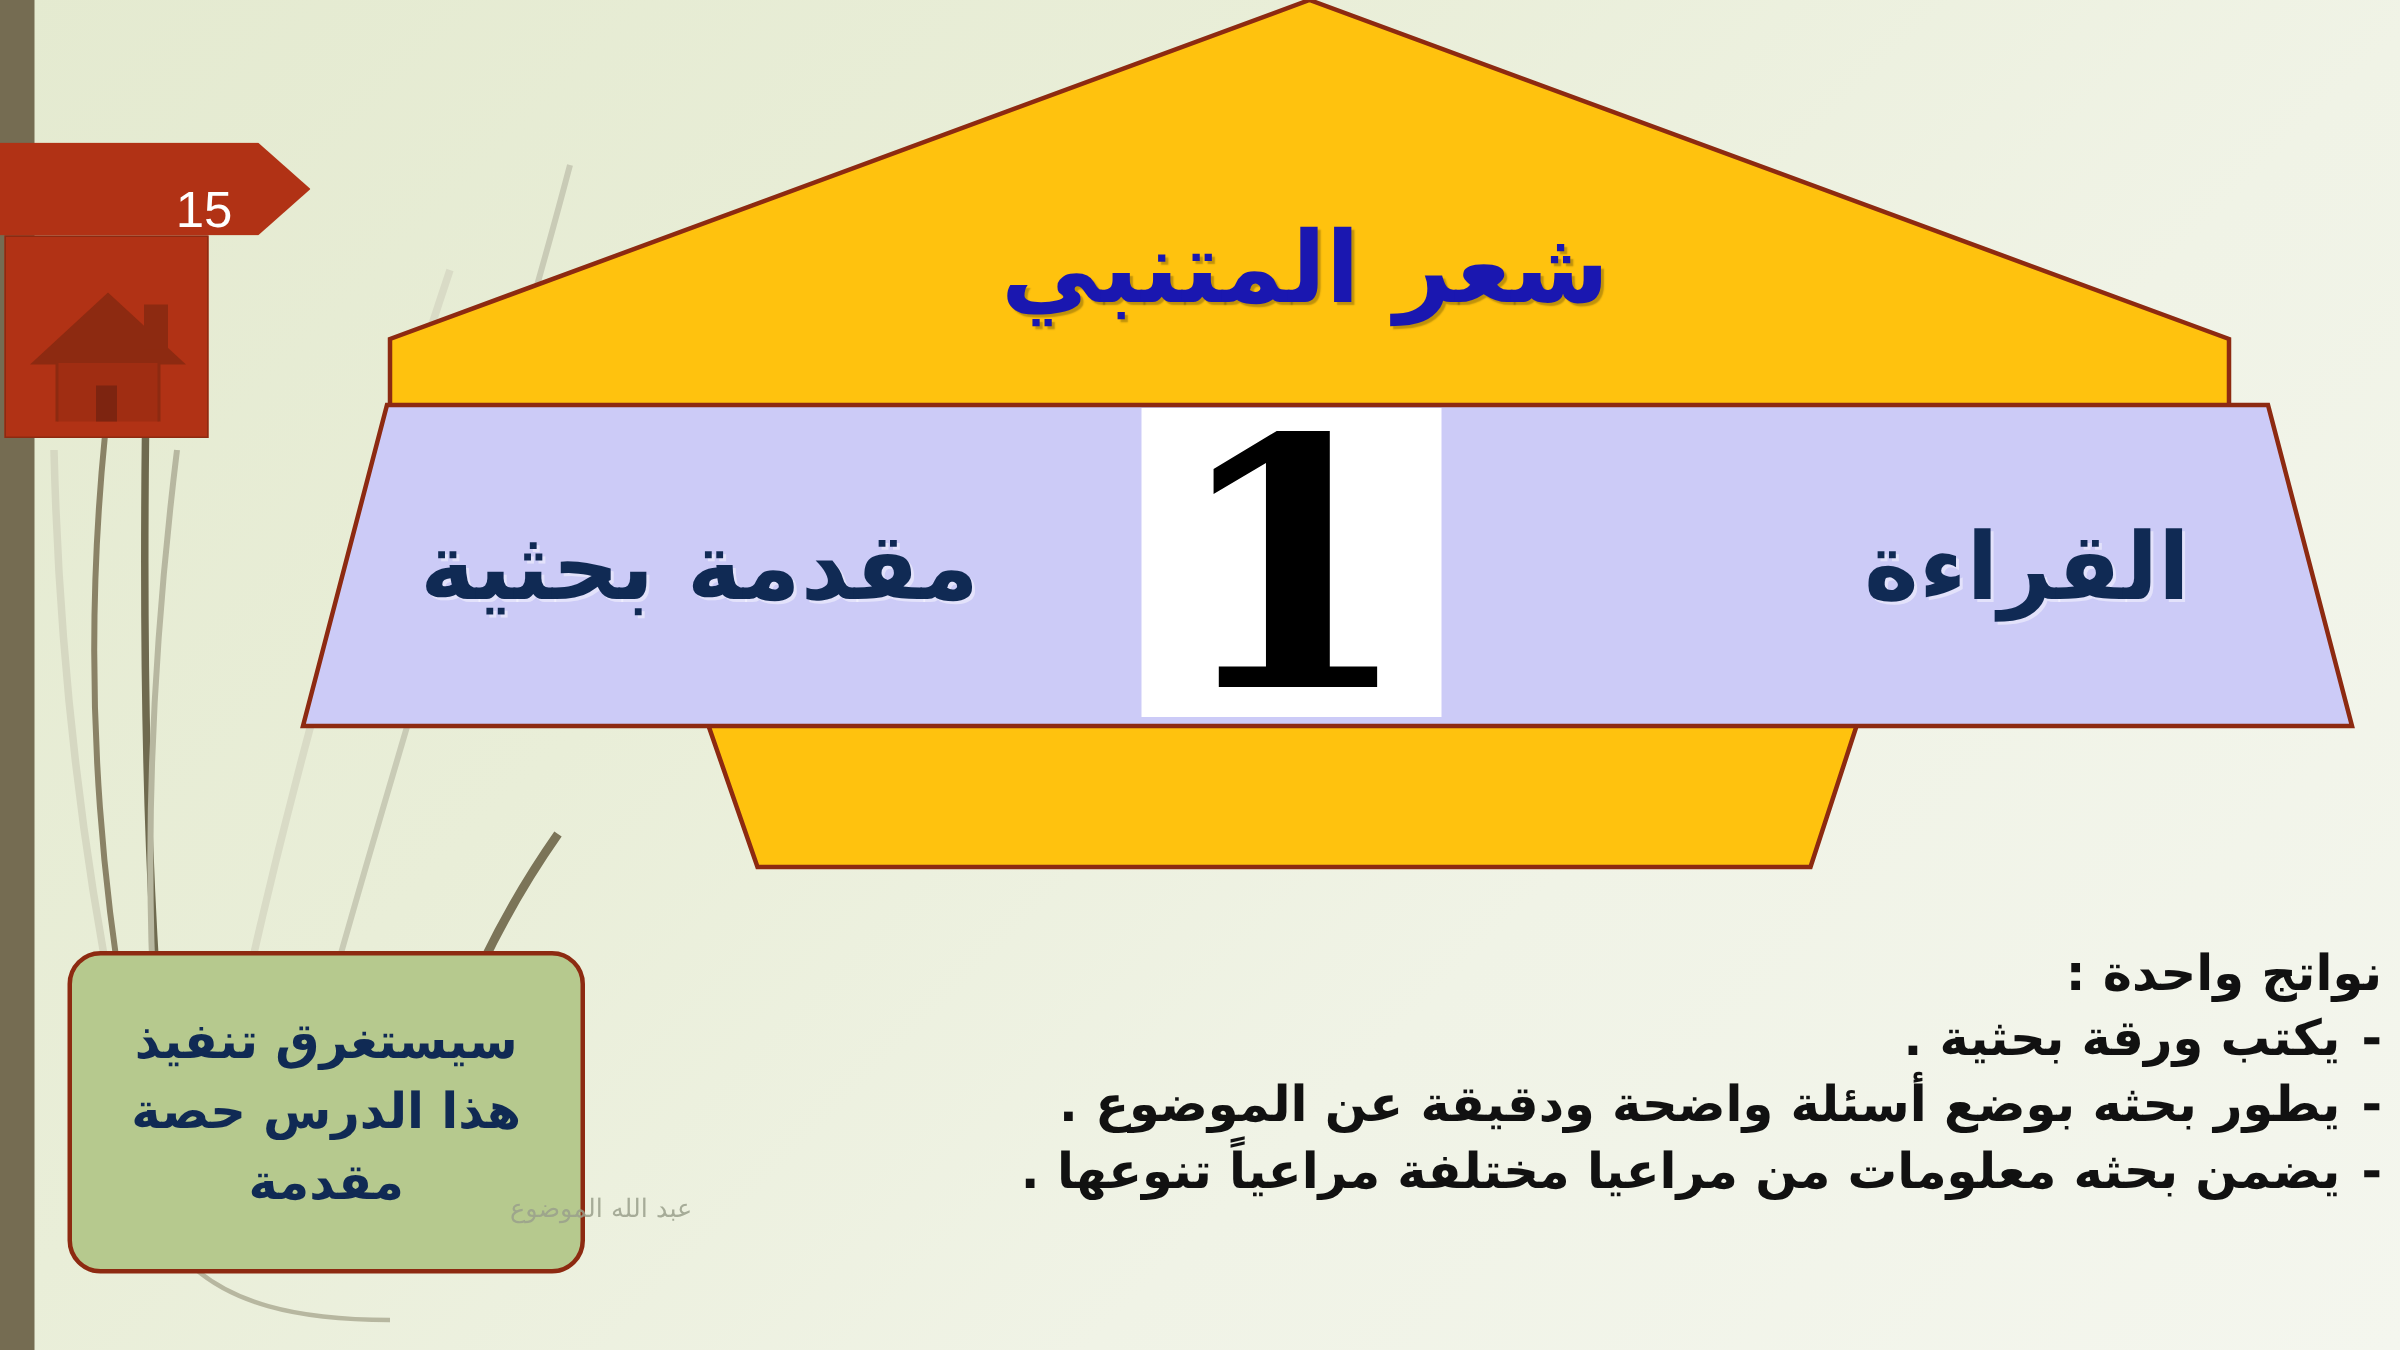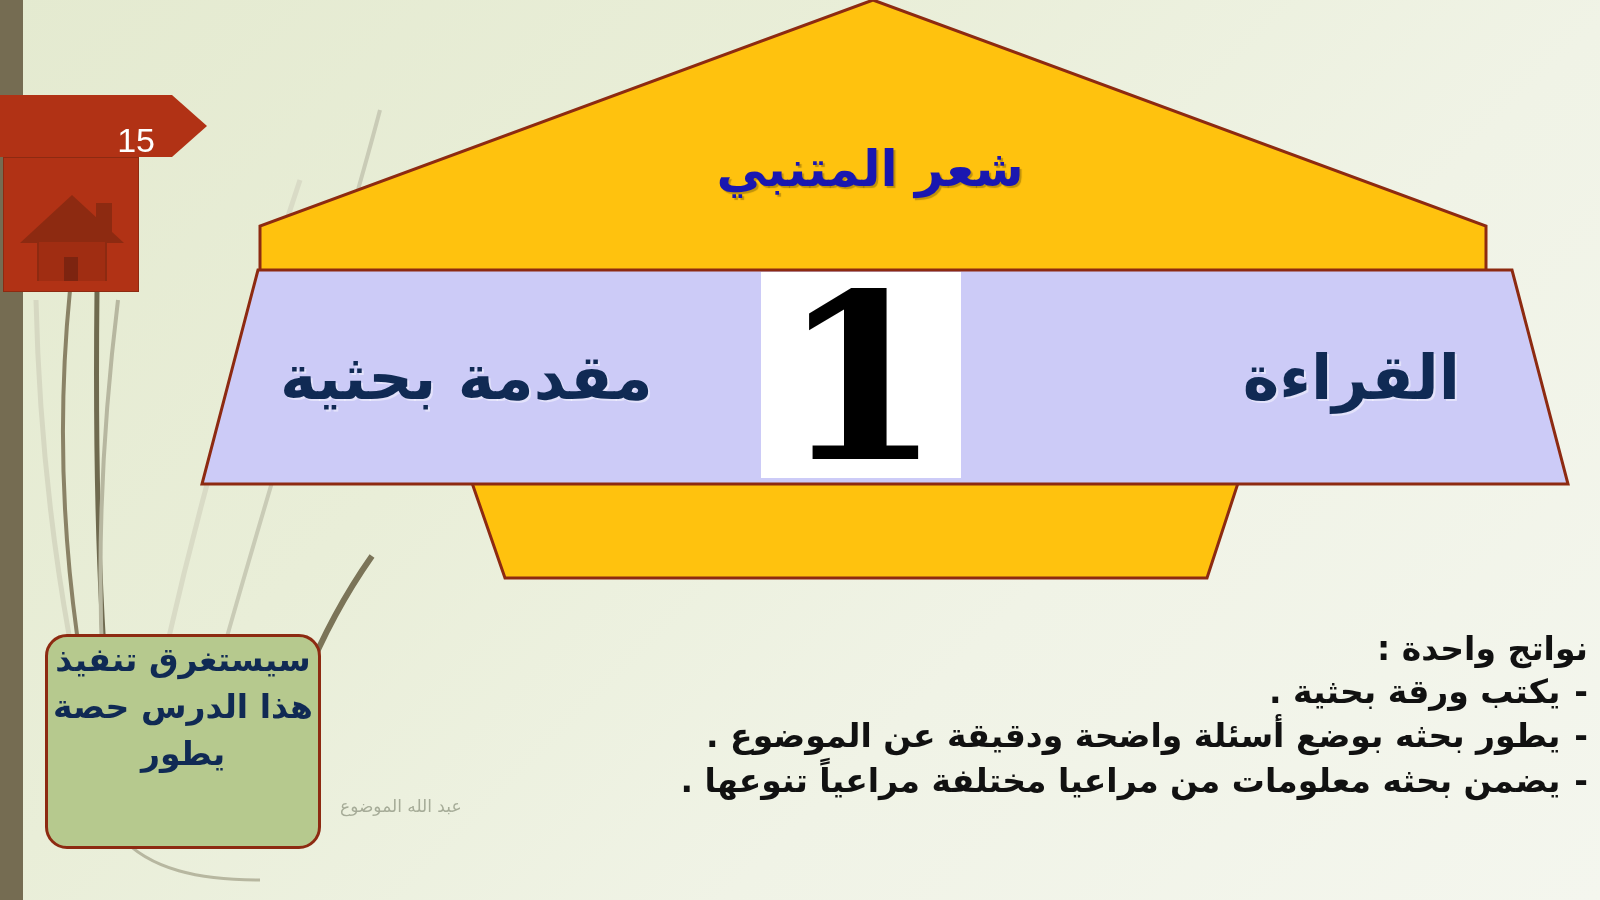--- a/index.html
+++ b/index.html
@@ -113,39 +113,40 @@
     margin-top: 6px;
   }
 
   
   .slide-title {
     position: absolute;
     left: 430px; top: 140px;
     width: 880px;
     text-align: center;
     color: #1a17b0;
-    font-size: 50px;
+    font-size: 66px;
     font-weight: bold;
     direction: rtl;
     font-family: "DejaVu Sans", sans-serif;
     text-shadow: 2px 2px 1px rgba(0,0,0,0.25);
   }
 
   
   .note-box {
     position: absolute;
     left: 45px; top: 634px;
-    width: 276px; height: 215px;
+    width: 345px; height: 215px;
     background: #b6c98e;
     border: 3px solid #8d2a11;
     border-radius: 22px;
     box-sizing: border-box;
     display: flex;
     flex-direction: column;
     align-items: center;
+    justify-content: center;
     direction: rtl;
   }
   .note-box .line {
     color: #102a54;
     font-size: 33px;
     font-weight: bold;
     line-height: 1.42;
     font-family: "DejaVu Sans", sans-serif;
     white-space: nowrap;
   }
@@ -237,21 +238,21 @@
     <div class="banner-left">مقدمة بحثية</div>
   </div>
 
   <div class="numbox">
     <span>1</span>
   </div>
 
   <div class="note-box">
     <div class="line">سيستغرق تنفيذ</div>
     <div class="line">هذا الدرس حصة</div>
-    <div class="line">يطور</div>
+    <div class="line">مقدمة</div>
   </div>
 
   <div class="watermark">عبد الله الموضوع</div>
 
   <div class="outcomes">
     <div class="heading">نواتج واحدة :</div>
     <ul>
       <li>
         <span class="dash">-</span><span>يكتب ورقة بحثية .</span>
       </li>

